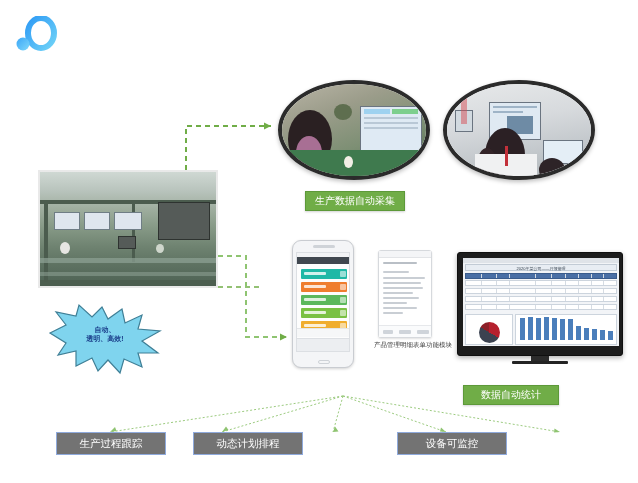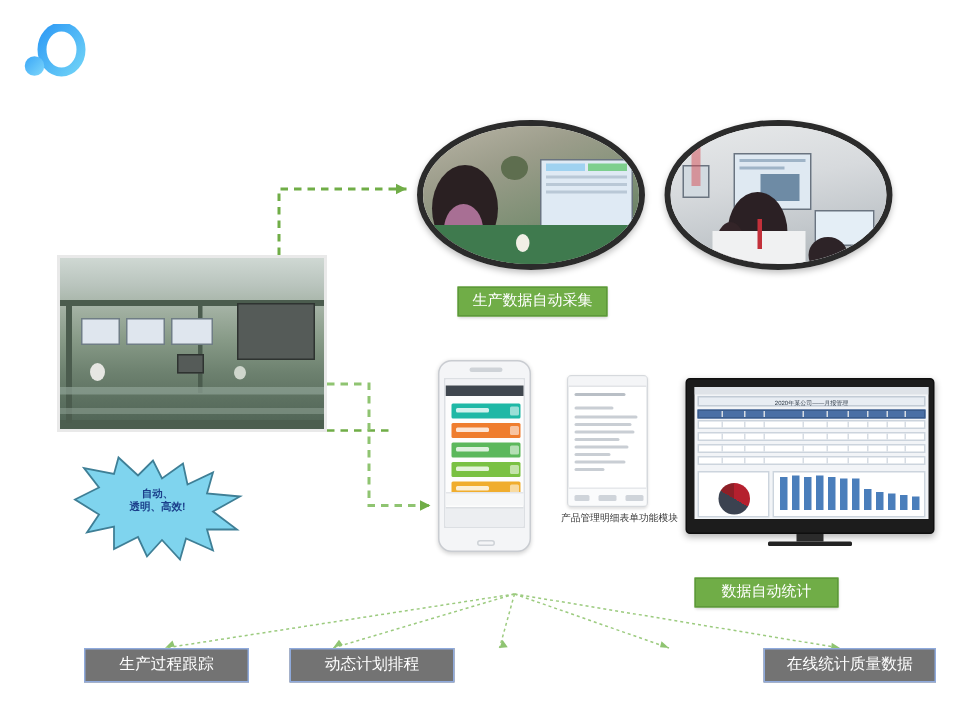--- a/index.html
+++ b/index.html
@@ -461,15 +461,15 @@
                      92,26 114,28 96,38 112,50 92,50 96,64 78,56 74,70 62,57 52,68
                      46,55 30,63 30,48 12,52 20,40" fill="#7fd4ee" stroke="#3f7f96" stroke-width="1.2"></polygon>
   </svg>
   <div id="burst-text">
     <div>自动、</div>
     <div>透明、高效!</div>
   </div>
 
   <div class="blabel" style="left:56px; top:432px; width:110px;">生产过程跟踪</div>
   <div class="blabel" style="left:173px; top:432px; width:110px;margin-left:20px;">动态计划排程</div>
-  <div class="blabel" style="left:509px; top:432px; width:115px;">在线统计质量数据</div>
+  <div class="blabel" style="left:397px; top:432px; width:110px;">设备可监控</div>
 
 </div>
 
 </body></html>

